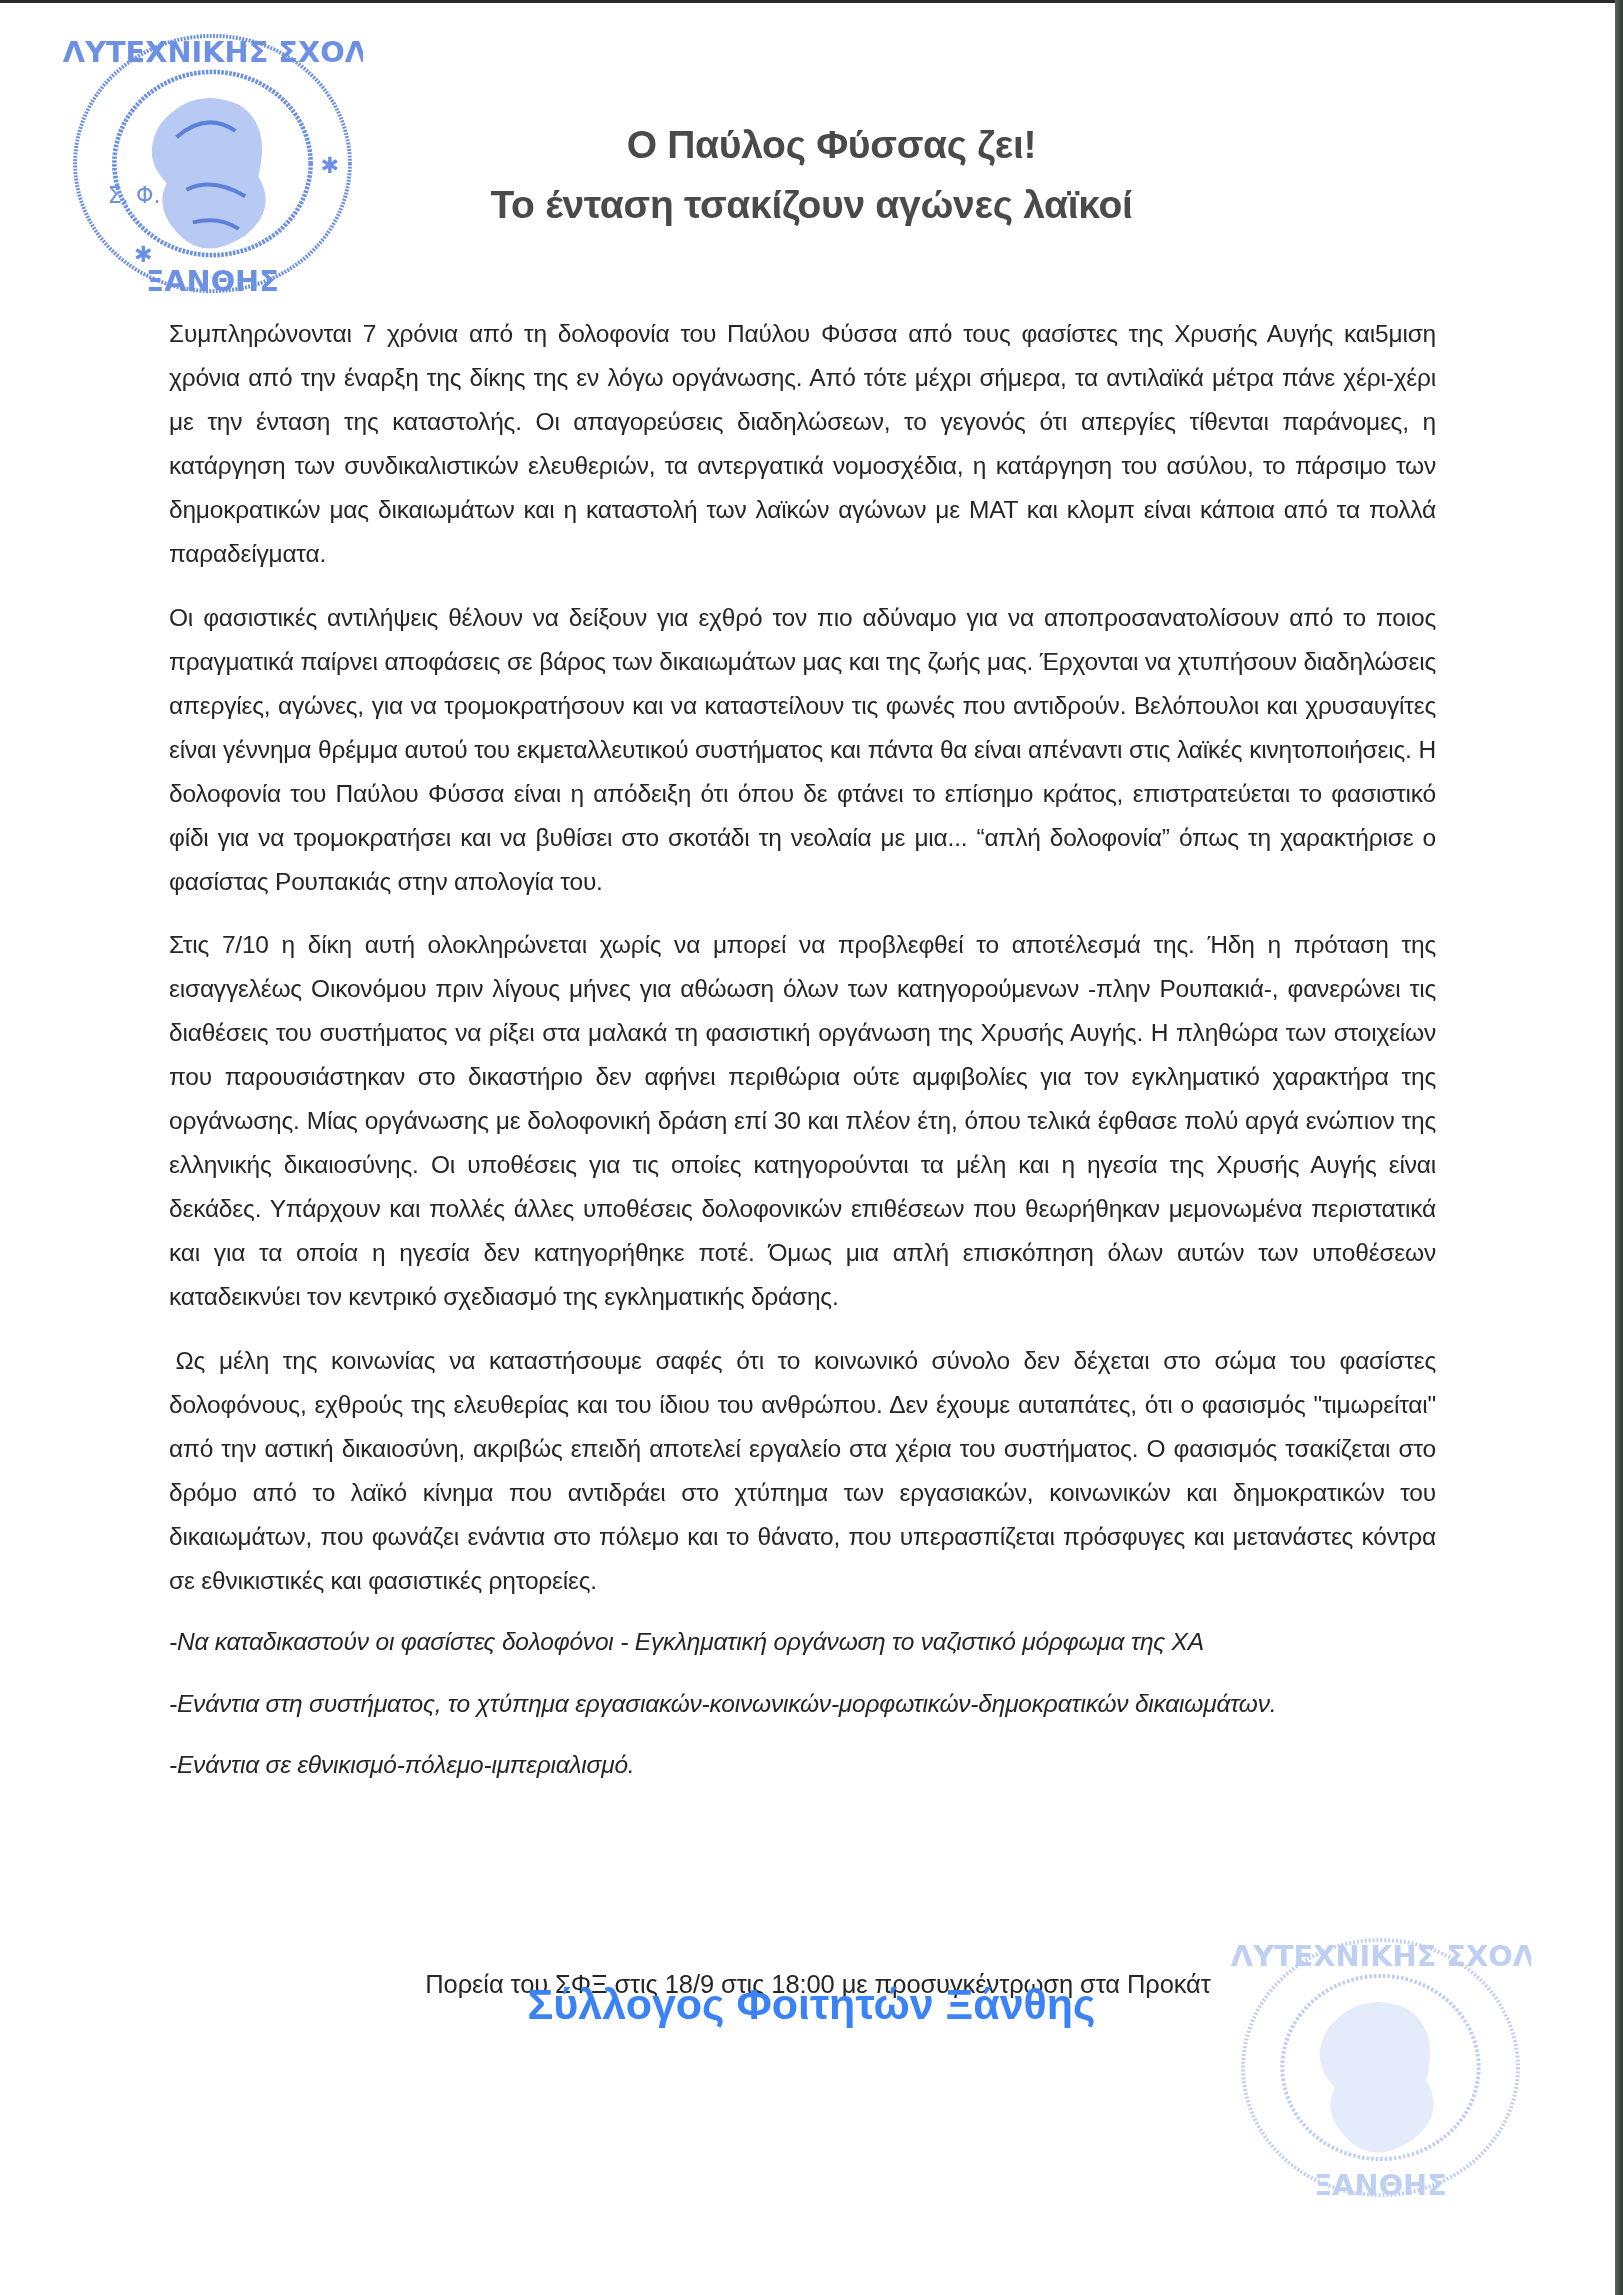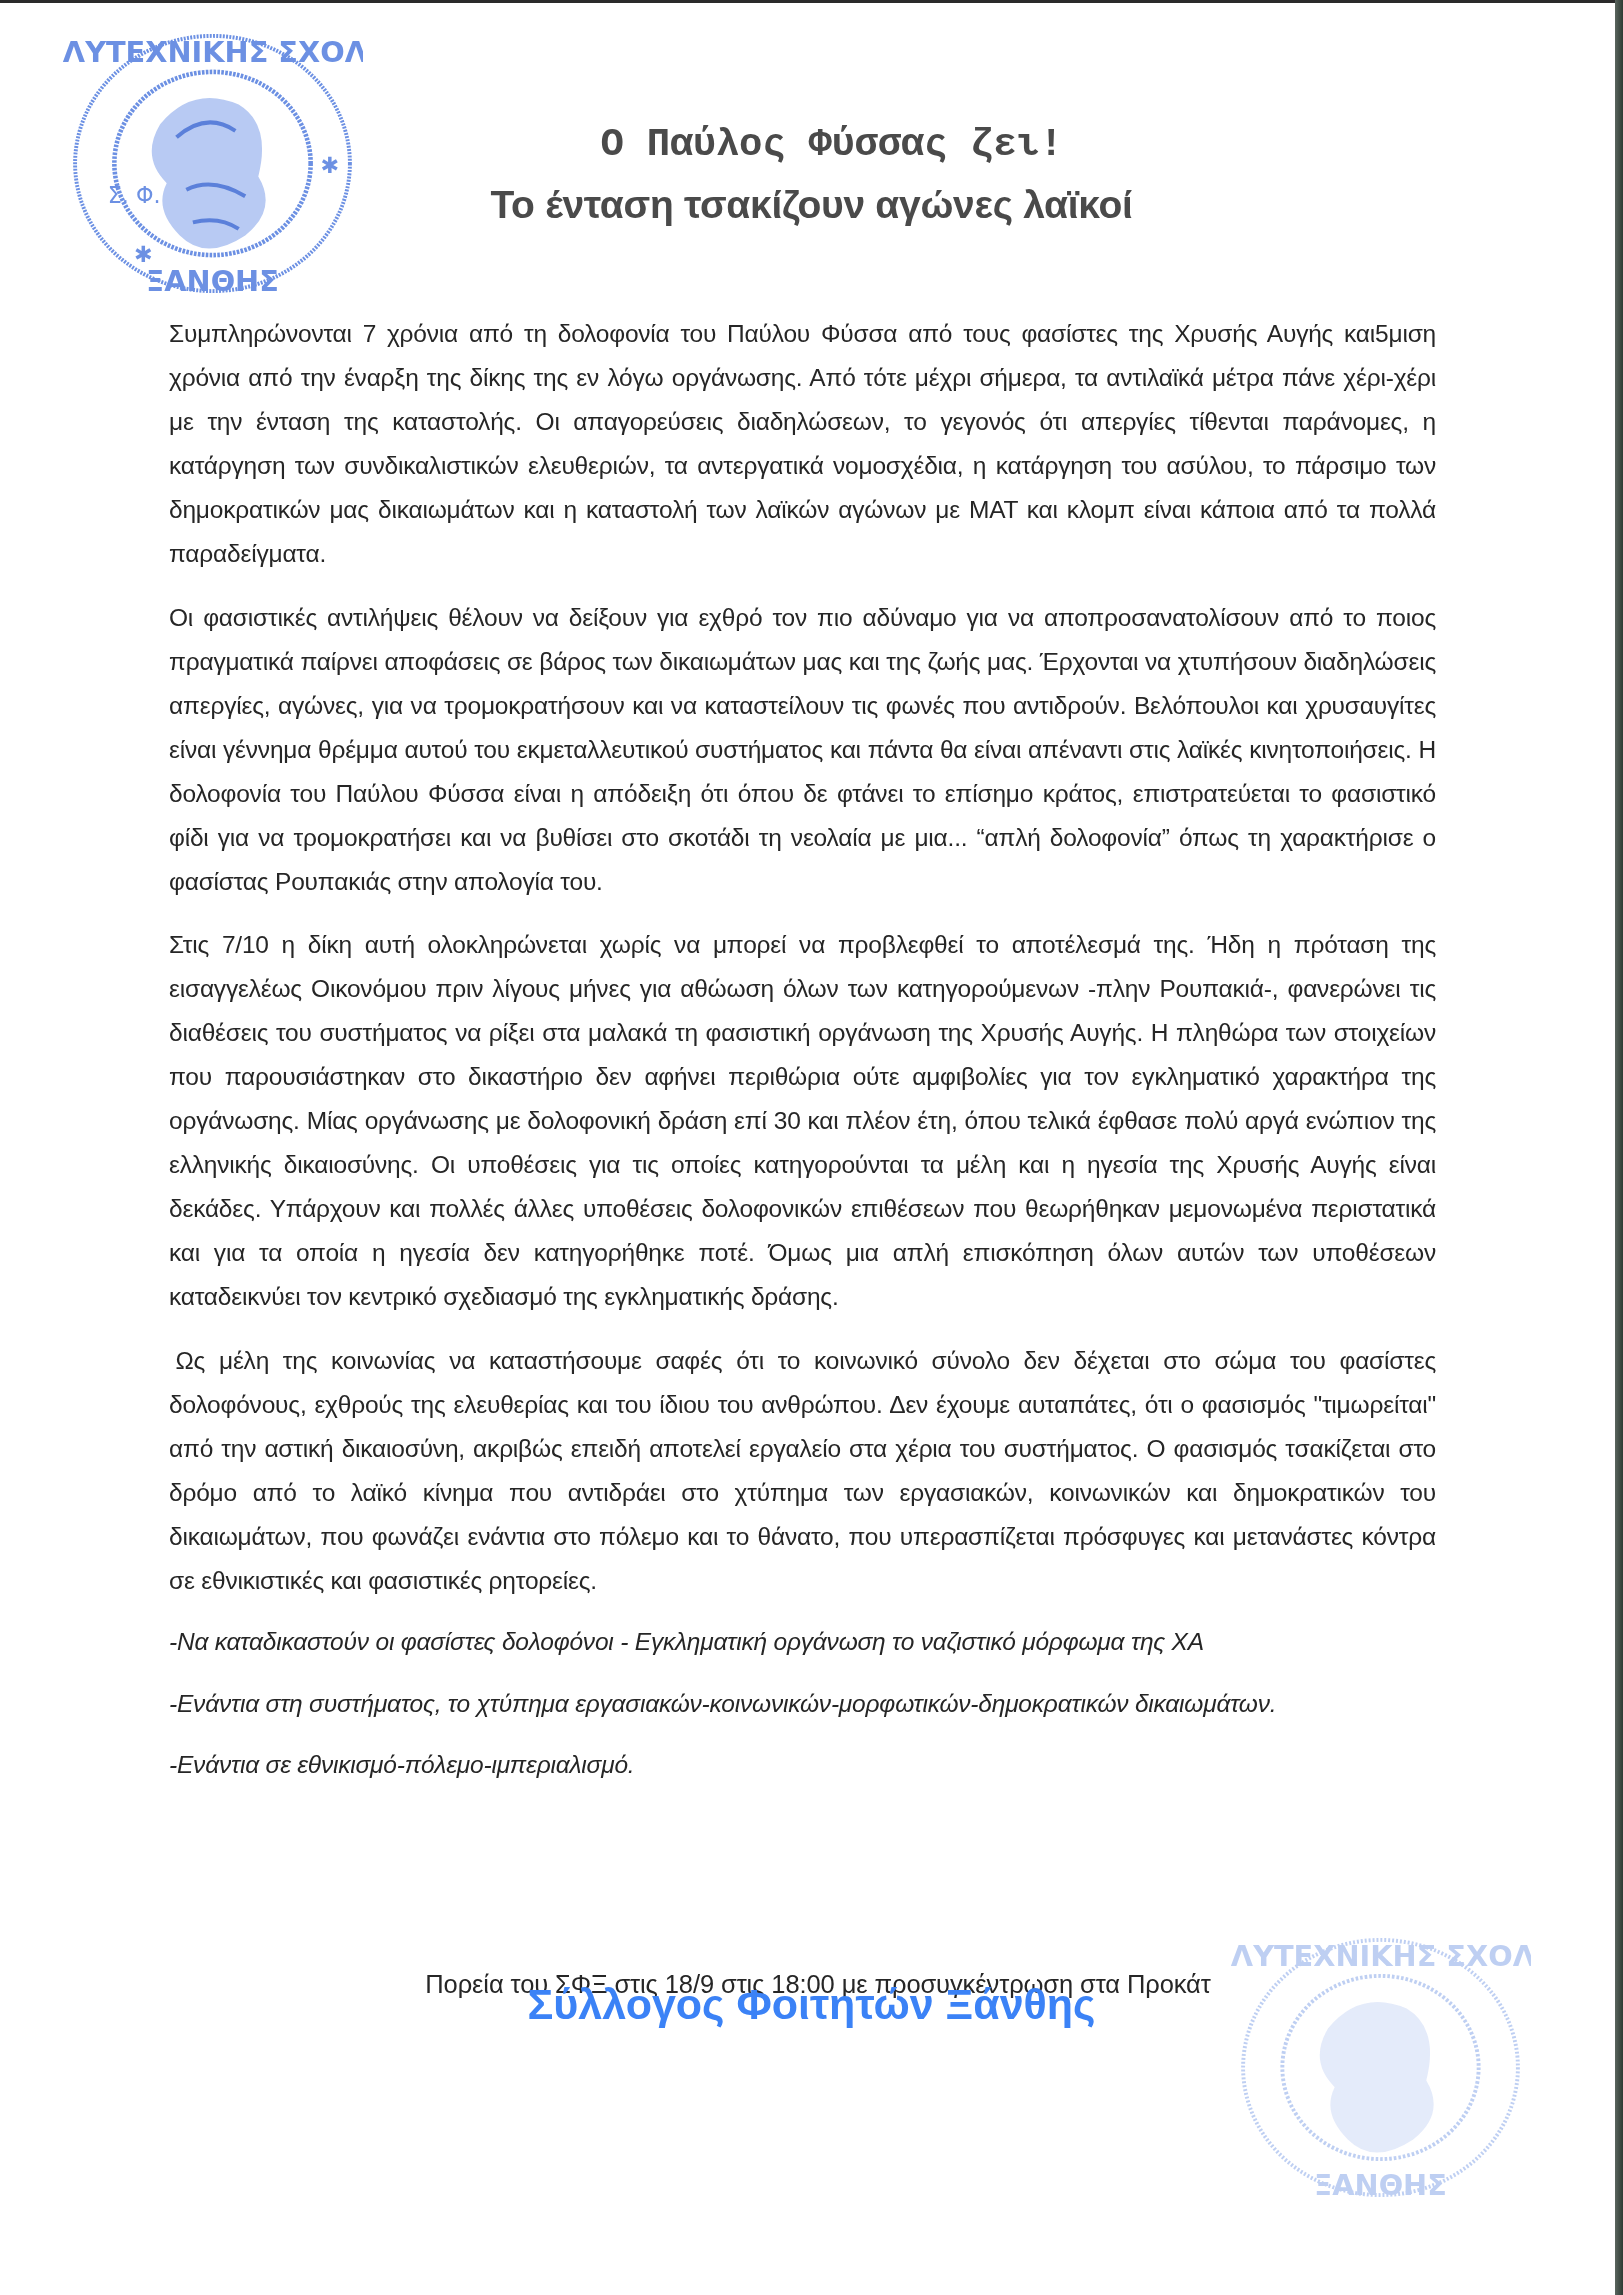--- a/index.html
+++ b/index.html
@@ -5,21 +5,21 @@
   html, body { margin: 0; padding: 0; background: #ffffff; }
   body { width: 1623px; height: 2295px; position: relative; overflow: hidden; font-family: "Liberation Sans", "DejaVu Sans", sans-serif; color: #2b2b2b; }
   .top-edge { position: absolute; left: 0; top: 0; width: 1623px; height: 3.3px; background: #2a2a2a; }
   .right-edge { position: absolute; right: 0; top: 0; width: 7.9px; height: 2295px; background: linear-gradient(to right, #5a655e, #2d3a33); }
   .stamp { position: absolute; border-radius: 50%; }
   .stamp svg { width: 100%; height: 100%; display: block; }
   .stamp-top { left: 62px; top: 26px; width: 301px; height: 275px; opacity: 0.9; }
   .stamp-bottom { left: 1230px; top: 1930px; width: 301px; height: 275px; opacity: 0.55; }
   .titles { position: absolute; left: 0; width: 1623px; top: 115px; text-align: center; }
   .titles .line { font-size: 39px; font-weight: bold; color: #4a4a4a; line-height: 60px; letter-spacing: -0.3px; }
-  .titles .line.l1 { padding-left: 40px; font-family: Liberation Mono, monospace; }
+  .titles .line.l1 { padding-left: 40px; }
   .body-text { position: absolute; left: 169px; top: 312px; width: 1267px; font-size: 24.5px; line-height: 44px; color: #262626; text-align: justify; letter-spacing: -0.2px; }
   .body-text p { margin: 0 0 19.6px 0; }
   .body-text p.indent { text-indent: 6.5px; }
   .slogans { position: absolute; left: 169px; top: 1622px; width: 1267px; font-size: 24.5px; line-height: 40px; color: #262626; letter-spacing: -0.2px; font-style: italic; }
   .slogans .slogan { margin: 0 0 21.6px 0; }
   .march { position: absolute; left: 0; width: 1623px; top: 1970px; text-align: center; font-size: 25.5px; color: #262626; letter-spacing: -0.1px; }
   .march span { text-decoration-thickness: 2px; text-underline-offset: 3.9px; padding-left: 13px; }
   .signature { position: absolute; left: 0; width: 1623px; top: 1980px; text-align: center; font-size: 43px; font-weight: bold; color: #3b82f6; }
 </style>
 </head>

